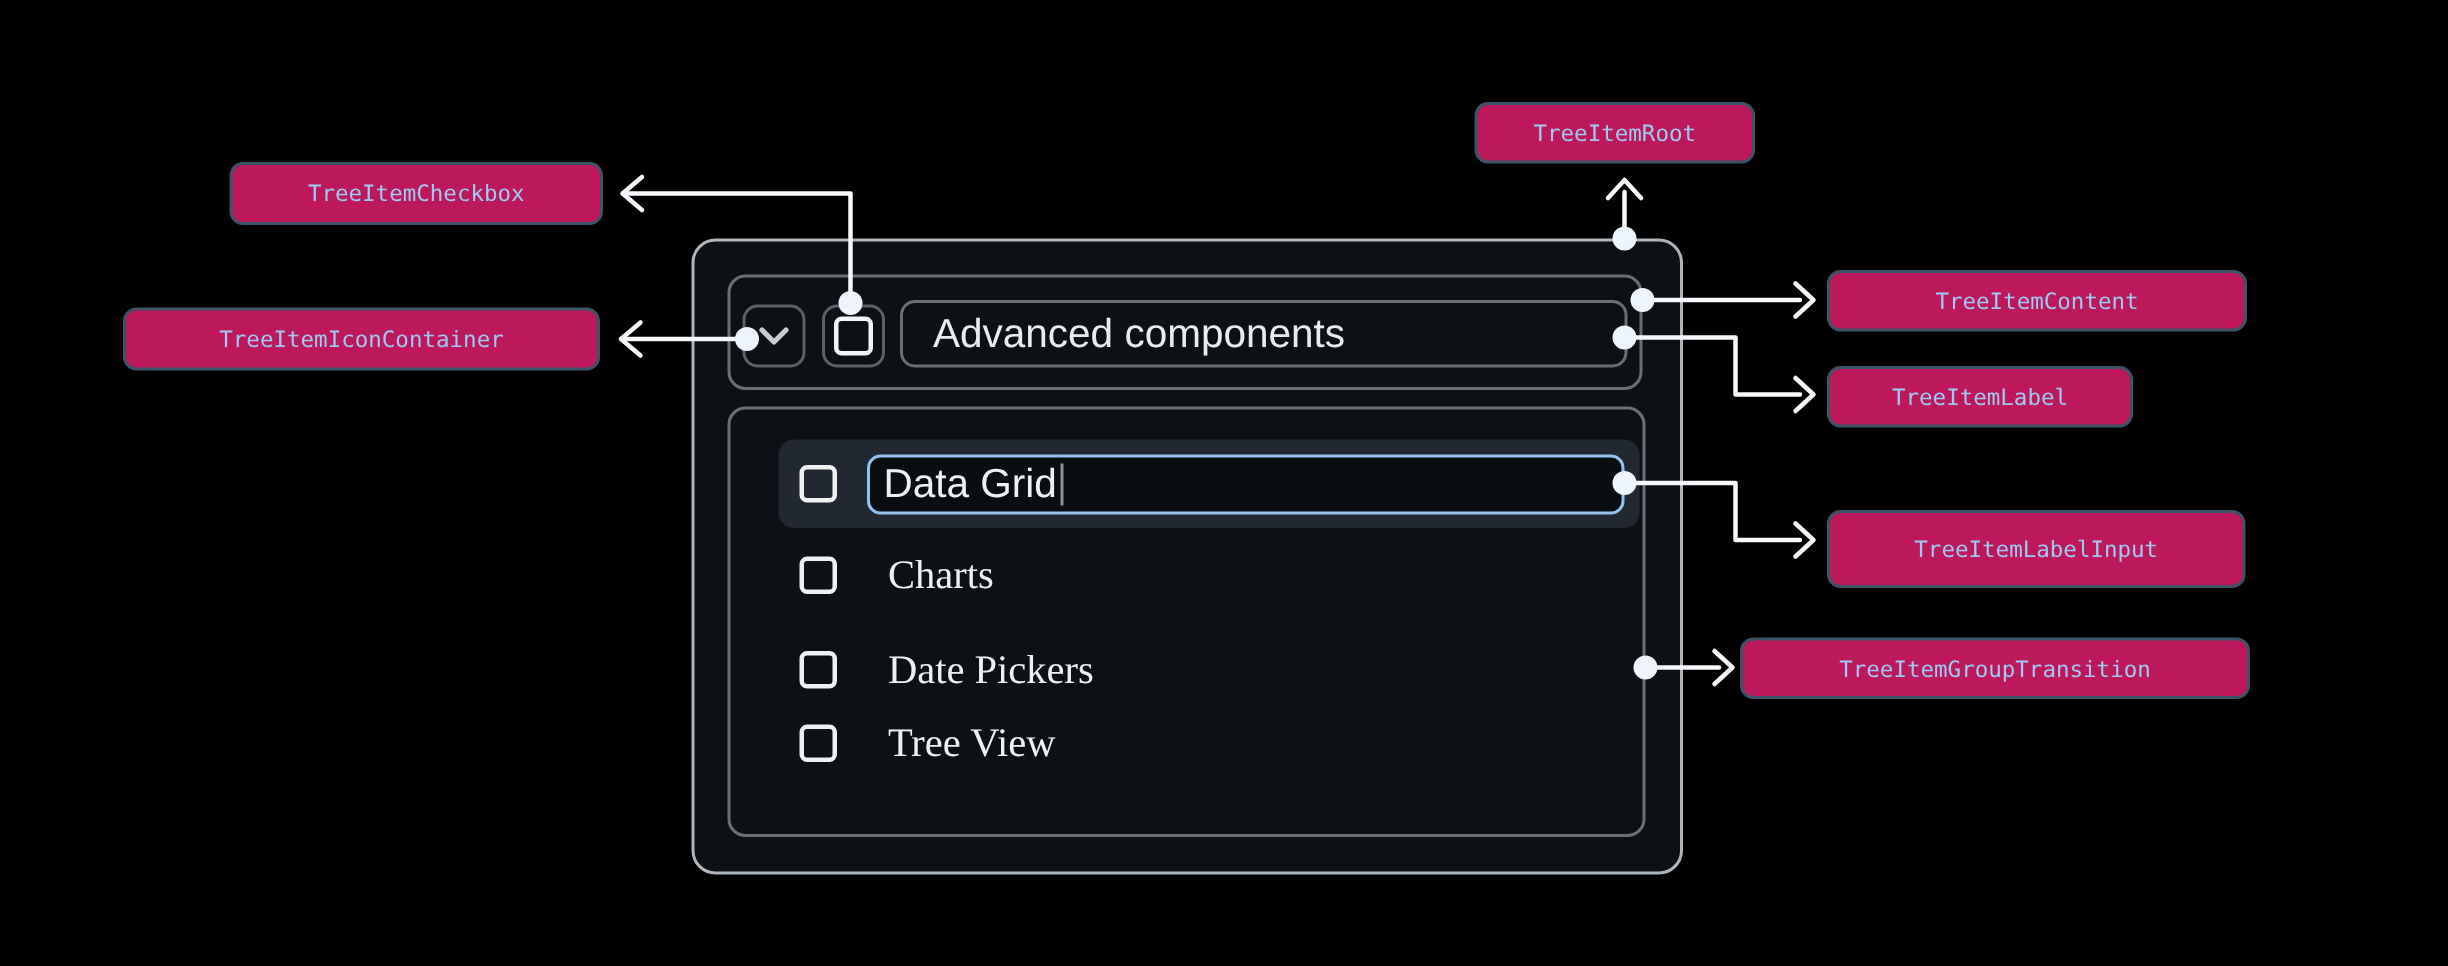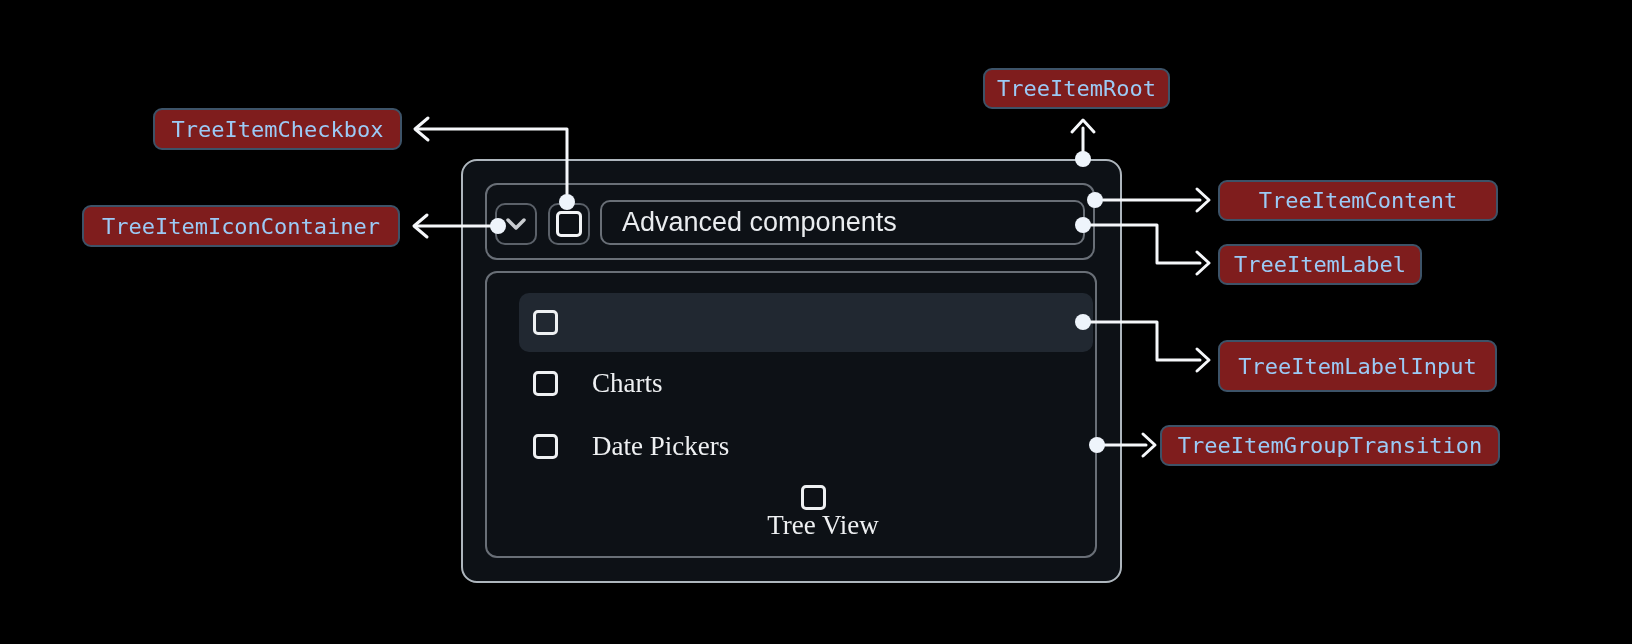--- a/index.html
+++ b/index.html
@@ -3,26 +3,26 @@
 <meta charset="utf-8">
 <style>
   * { margin: 0; padding: 0; box-sizing: border-box; }
   html, body { width: 1632px; height: 644px; background: #000; overflow: hidden; position: relative; }
   body { font-family: "Liberation Sans", sans-serif; }
 
   
   .pill {
     position: absolute;
     display: flex; align-items: center; justify-content: center;
-    background: #7f1d1d;
+    background: #be185d;
     border: 2px solid #3d5368;
     border-radius: 9px;
     color: #9ccaf5;
     font-family: "DejaVu Sans Mono", "Liberation Mono", monospace;
-    font-size: 22px;
+    font-size: 15px;
     white-space: nowrap;
   }
 
   
   .root-box {
     position: absolute; left: 461px; top: 159px; width: 661px; height: 424px;
     background: #0d1116;
     border: 2px solid #aeb6bd;
     border-radius: 16px;
   }
@@ -105,33 +105,37 @@
   </div>
 
   <div class="label-box">
     <span>Advanced components</span>
   </div>
 
   <div class="group-box"></div>
 
   <div class="tree-row selected" style="top:293px;">
     <div class="cbx"></div>
+    <div class="edit-input">
+      <span>Data Grid</span>
+        <span class="caret"></span>
+    </div>
   </div>
 
   <div class="tree-row" style="top:354px;">
     <div class="cbx"></div>
     <span class="row-label">Charts</span>
   </div>
 
   <div class="tree-row" style="top:417px;">
     <div class="cbx"></div>
     <span class="row-label">Date Pickers</span>
   </div>
 
-  <div class="tree-row" style="top:485px;flex-direction:column;">
+  <div class="tree-row" style="top:466px;">
     <div class="cbx"></div>
     <span class="row-label">Tree View</span>
   </div>
 
 </div>
 
 <div class="pill-layer">
   <div class="pill" style="left:153px; top:108px; width:249px; height:42px;">TreeItemCheckbox</div>
   <div class="pill" style="left:82px; top:205px; width:318px; height:42px;">TreeItemIconContainer</div>
   <div class="pill" style="left:983px; top:68px; width:187px; height:41px;">TreeItemRoot</div>

